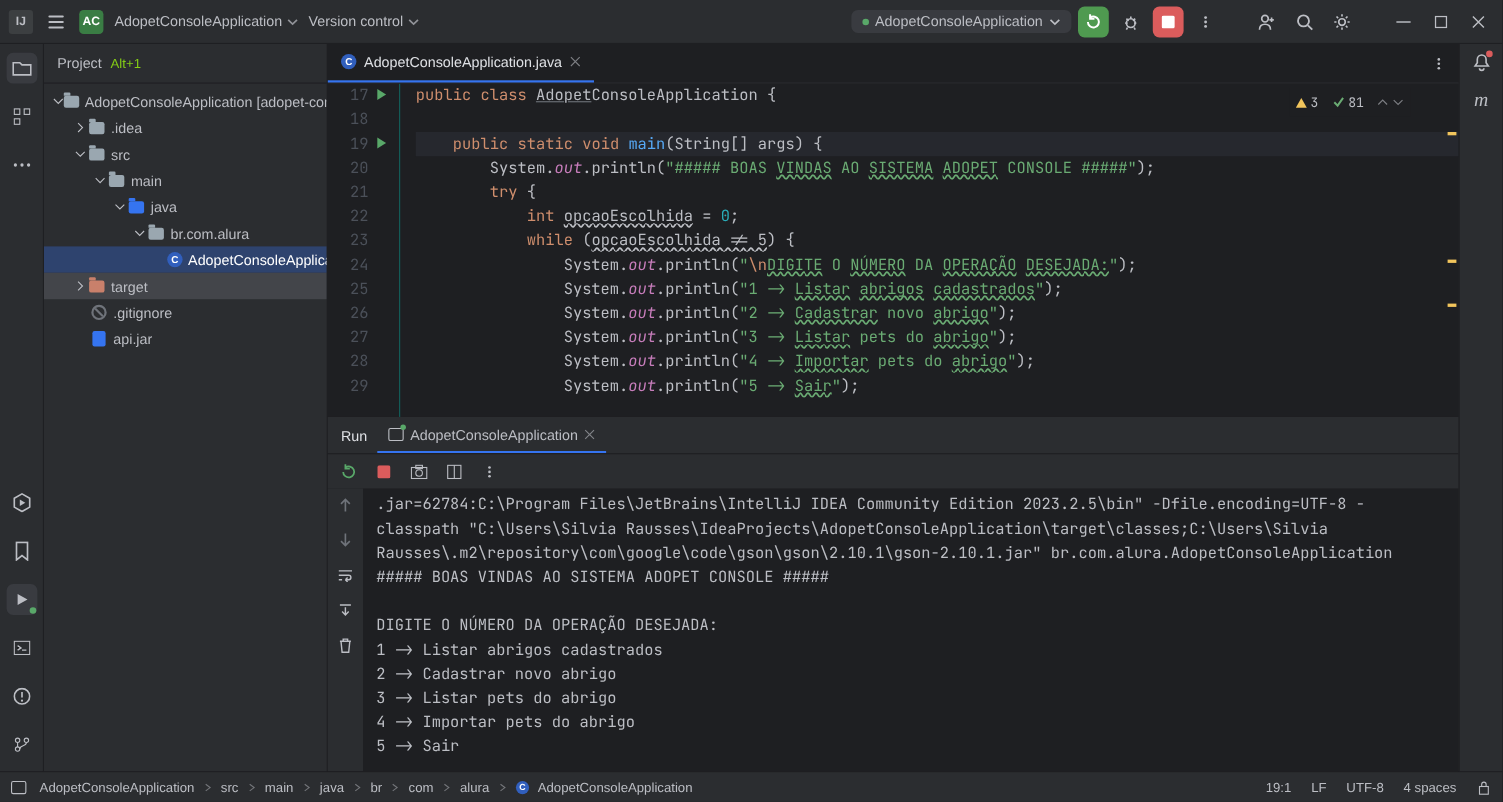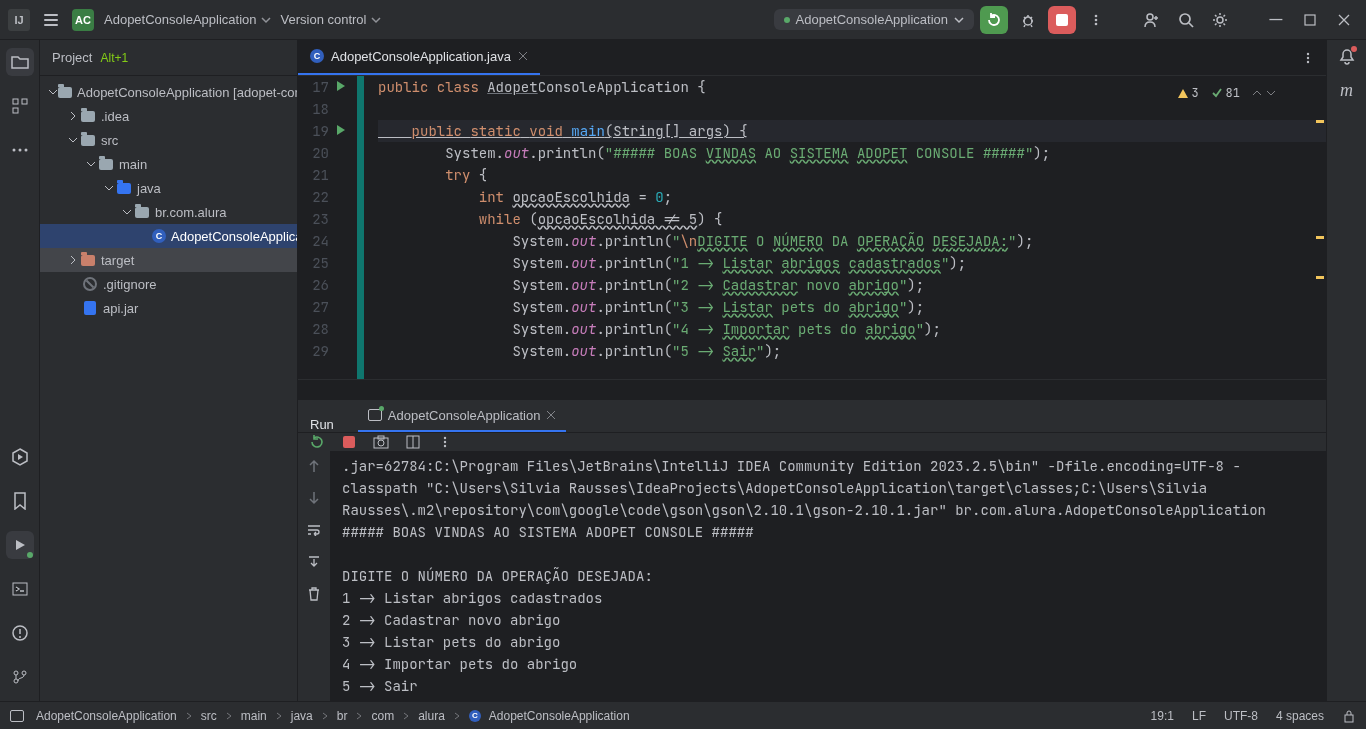--- a/index.html
+++ b/index.html
@@ -58,26 +58,26 @@
 .giticon::after { content:""; position:absolute; width:10px; height:2px; background:#6f737a; top:4px; left:0px; transform:rotate(45deg);}
 .fileicon { width:12px; height:14px; background:#3574f0; border-radius:2px; position:relative; }
 .textfileicon { width:12px; height:14px; background:#6f737a; border-radius:2px; }
 .editor-area { flex:1; display:flex; flex-direction:column; }
 .editor-tabs { height:36px; background:#1e1f22; display:flex; align-items:flex-end; border-bottom:1px solid #2b2d30; position:relative;}
 .ed-tab { height:36px; display:flex; align-items:center; gap:7px; padding:0 12px; border-bottom:2px solid #3574f0; color:#dfe1e5;}
 .ed-tab .class-ico { width:14px; height:14px; }
 .ed-tab .close-x { opacity:.6; }
 .ed-more { position:absolute; right:8px; top:8px; width:20px; height:20px; display:flex; align-items:center; justify-content:center; color:#bcbec4;}
 .editor-body { flex:1; display:flex; font-family:"JetBrains Mono","Consolas",monospace; font-size:14px; line-height:22px; position:relative; overflow:hidden;}
-.gutter { width:66px; background:#1e1f22; text-align:right; color:#4b5059; padding-right:10px; border-right:7px solid #0f766e; position:relative;}
+.gutter { width:66px; background:#1e1f22; text-align:right; color:#4b5059; padding-right:10px; border-right:1px solid #0f766e; position:relative;}
 .gutter .ln { height:22px; padding-right:18px; position:relative;}
 .gutter .ln.run::after { content:""; position:absolute; right:2px; top:5px; width:0; height:0; border-left:8px solid #59a869; border-top:5px solid transparent; border-bottom:5px solid transparent; }
 .code { flex:1; background:#1e1f22; padding-left:14px; position:relative; }
 .code .row { height:22px; white-space:pre; }
-.code .row.hl { background:#26282e;text-decoration:underline; }
+.code .row.hl { background:#26282e; }
 .kw { color:#cf8e6d; }
 .cls { color:#bcbec4; text-decoration:underline; text-decoration-color:#6f737a;}
 .mth { color:#56a8f5; }
 .str { color:#6aab73; }
 .strw { color:#6aab73; text-decoration:underline wavy #6aab73; text-decoration-skip-ink:none;}
 .num { color:#2aacb8; }
 .fld { color:#c77dbb; font-style:italic;}
 .var { color:#bcbec4; text-decoration:underline wavy #bcbec4; text-decoration-skip-ink:none;}
 .pun { color:#bcbec4; }
 .esc { color:#cf8e6d; }
@@ -87,21 +87,21 @@
 .insp-badge .typo-n { display:flex; align-items:center; gap:3px; }
 .insp-badge .chev-ud { display:flex; gap:4px; opacity:.6;}
 .right-strip { width:40px; background:#2b2d30; border-left:1px solid #1e1f22; display:flex; flex-direction:column; align-items:center; padding-top:8px; gap:14px;}
 .right-strip .bell { position:relative; }
 .right-strip .bell::after { content:""; position:absolute; top:-2px; right:-2px; width:6px; height:6px; background:#db5c5c; border-radius:50%;}
 .right-strip .m { font-family:serif; font-style:italic; font-size:18px; color:#bcbec4;}
 .err-stripe { position:absolute; right:0; top:0; width:12px; height:100%; }
 .err-stripe .mark { position:absolute; right:2px; width:8px; height:3px; }
 .err-stripe .y { background:#f2c55c; }
 .run-panel { height: 322px; background:#1e1f22; border-top:1px solid #2b2d30; display:flex; flex-direction:column;}
-.run-tabs { height:32px; display:flex; align-items:flex-end; padding-left:12px; gap:24px; background:#2b2d30;margin-top:20px;}
+.run-tabs { height:32px; display:flex; align-items:center; padding-left:12px; gap:9px; background:#2b2d30;}
 .run-tab-label { font-weight:500; color:#dfe1e5; }
 .run-cfg-tab { display:flex; align-items:center; gap:6px; height:32px; padding:0 10px; border-bottom:2px solid #3574f0; }
 .run-cfg-tab .box-ico { width:14px; height:12px; border:1.5px solid #bcbec4; border-radius:2px; position:relative;}
 .run-cfg-tab .box-ico::after { content:""; position:absolute; top:-4px; right:-3px; width:5px; height:5px; background:#59a869; border-radius:50%;}
 .run-cfg-tab .x-close { opacity:.6; }
 .run-toolbar { height:32px; display:flex; align-items:center; padding-left:10px; gap:14px; background:#2b2d30; border-top:1px solid #1e1f22;}
 .rt-icon { width:18px; height:18px; display:flex; align-items:center; justify-content:center; }
 .run-body { flex:1; display:flex; }
 .run-left { width:32px; background:#2b2d30; display:flex; flex-direction:column; align-items:center; padding-top:6px; gap:14px;}
 .run-out { flex:1; font-family:"JetBrains Mono","Consolas",monospace; font-size:14px; line-height:22px; color:#bcbec4; padding:4px 12px; overflow:hidden; white-space:pre-wrap;}

